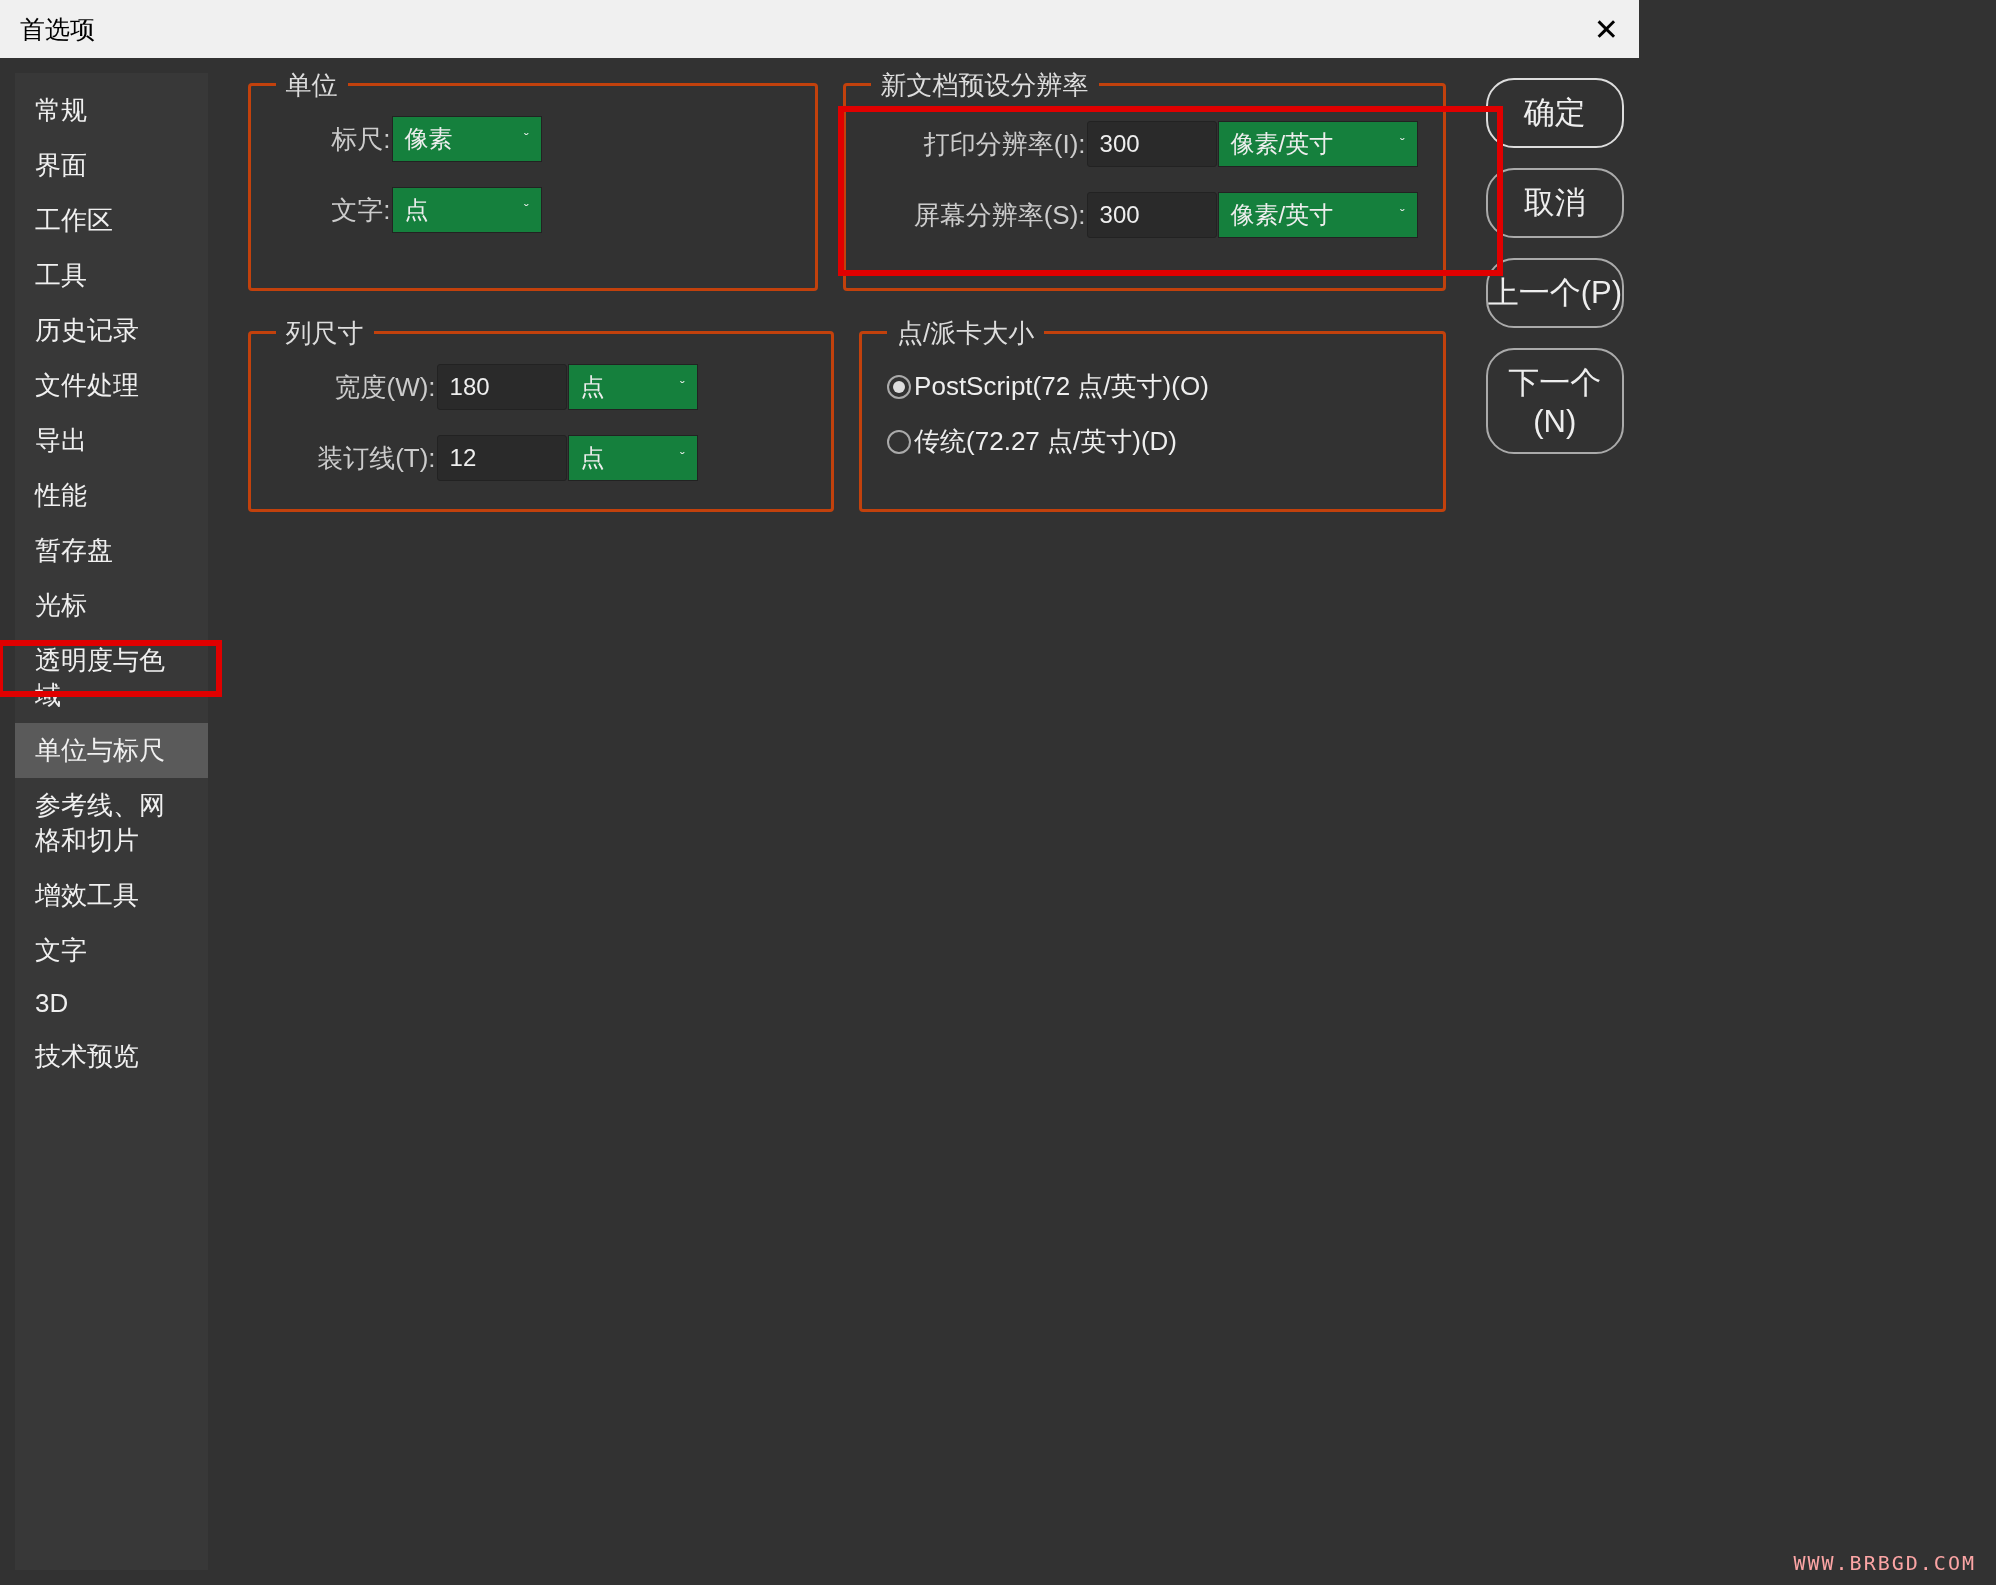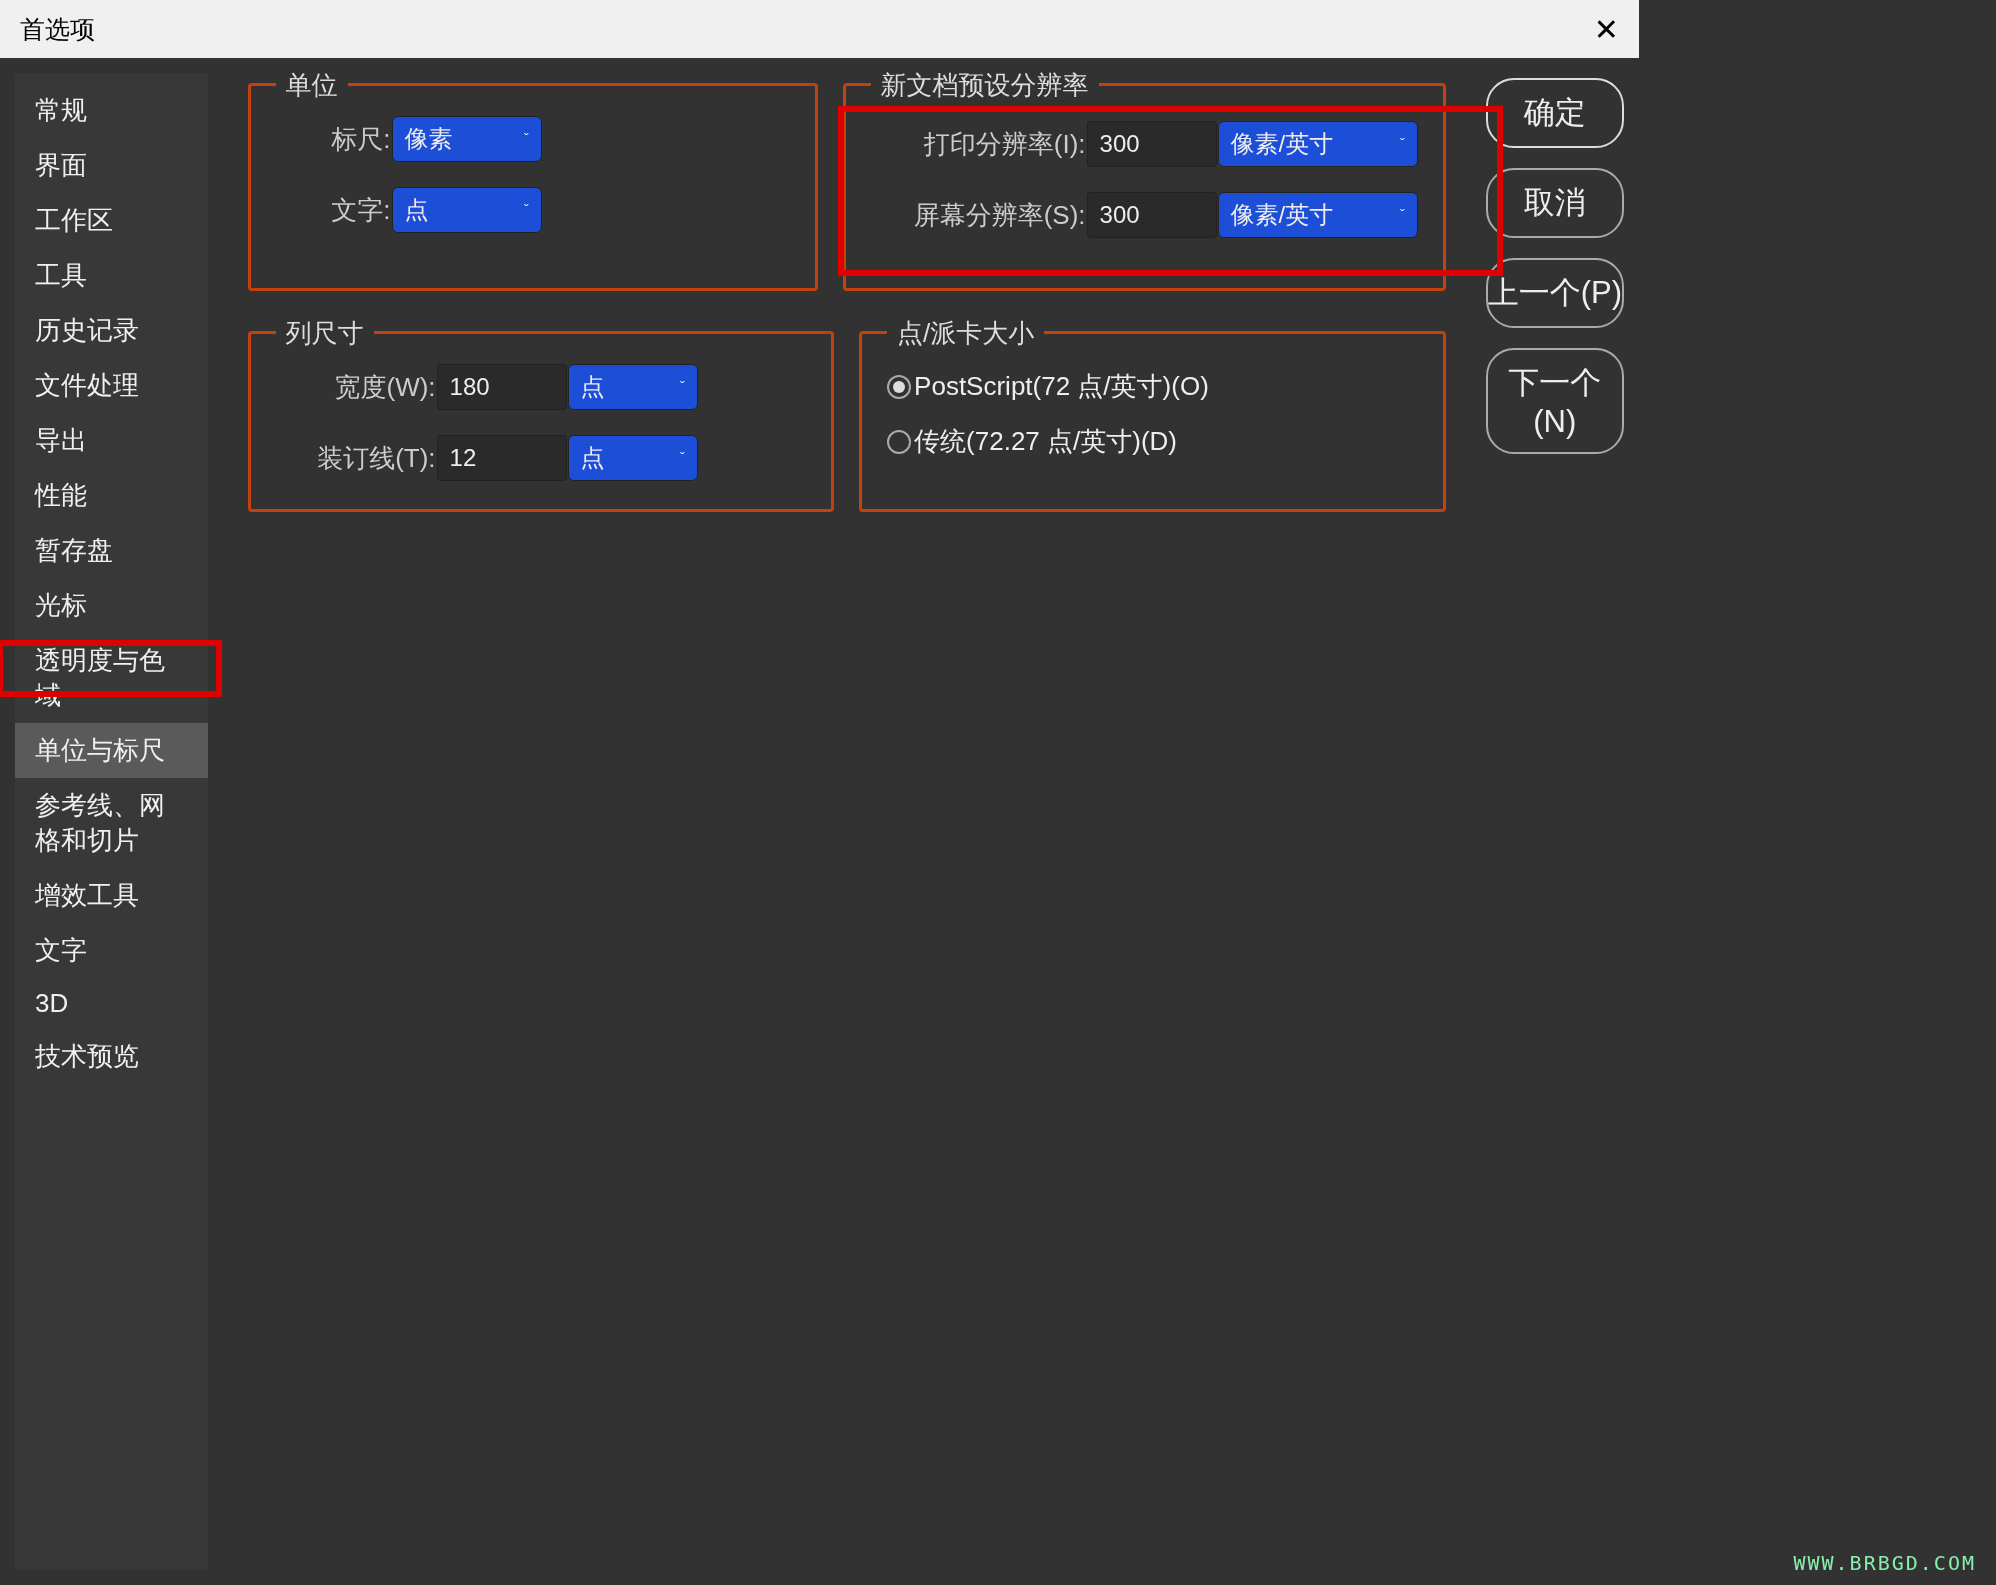--- a/index.html
+++ b/index.html
@@ -19,21 +19,21 @@
     
     .content { flex: 1; padding: 10px 30px; position: relative; }
     
     .fieldset { position: relative; border: 3px solid #c2410c; border-radius: 4px; margin-bottom: 40px; padding: 30px 25px 28px 25px; }
     .fieldset-legend { position: absolute; top: -18px; left: 25px; background: #323232; padding: 0 10px; font-size: 26px; color: #ddd; }
     
     .row { display: flex; align-items: center; margin-bottom: 25px; gap: 1px; }
     .row:last-child { margin-bottom: 0; }
     .row-label { font-size: 26px; color: #ccc; text-align: right; }
     
-    .select { background: #1d4ed8; border: 1px solid #222; border-radius: 6px; padding: 6px 12px; font-size: 24px; color: #eee; display: flex; align-items: center; justify-content: space-between; cursor: pointer; min-width: 130px; }
+    .select { background: #15803d; border: 1px solid #222; border-radius: 0; padding: 6px 12px; font-size: 24px; color: #eee; display: flex; align-items: center; justify-content: space-between; cursor: pointer; min-width: 130px; }
     .select-arrow { font-size: 14px; margin-left: 10px; }
     
     .input { background: #2a2a2a; border: 1px solid #222; border-radius: 3px; padding: 8px 12px; font-size: 24px; color: #eee; width: 130px; }
     
     .top-row { display: flex; gap: 25px; }
     .top-row .fieldset { flex: 1; }
     
     .right-panel { width: 230px; display: flex; flex-direction: column; gap: 20px; padding-top: 5px; }
     .btn { background: transparent; border: 2px solid #aaa; border-radius: 28px; padding: 12px 0; font-size: 31px; color: #eee; cursor: pointer; text-align: center; }
     
@@ -43,21 +43,21 @@
     
     .highlight-red { border: 6px solid #e00000; }
     .hl1 { position: absolute; pointer-events: none; }
     
     .units-block { width: 570px; }
     .col-block { width: 547px; }
     
     .fs-doc { padding: 35px 25px 25px 25px; }
     .fs-pt { padding: 35px 25px 20px 25px; }
     
-    .watermark { position: absolute; bottom: 10px; right: 20px; font-size: 20px; color: #86efac; letter-spacing: 2px; font-family: monospace; }
+    .watermark { position: absolute; bottom: 10px; right: 20px; font-size: 20px; color: #fca5a5; letter-spacing: 2px; font-family: monospace; }
   </style>
 </head>
 <body>
 
 <div class="window">
   <div class="titlebar">
     <span class="titlebar-title">首选项</span>
     <span class="close-x">✕</span>
   </div>
 

